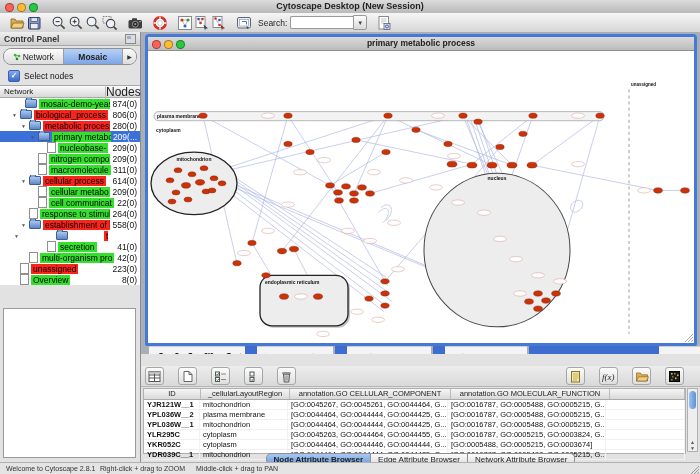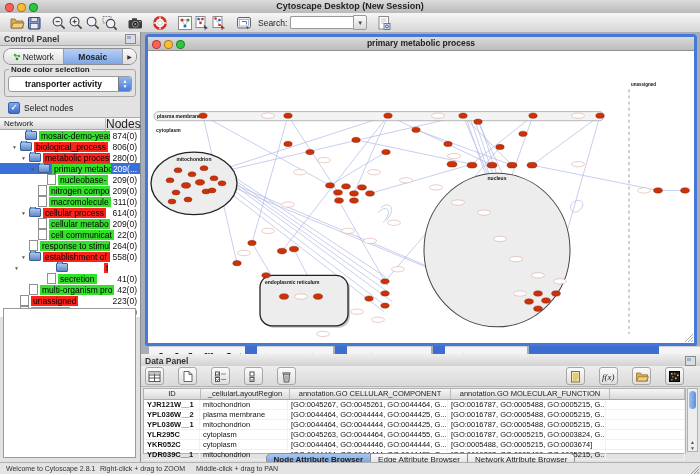--- a/index.html
+++ b/index.html
@@ -304,30 +304,20 @@
             <circle cx="6" cy="3" r="1.3" fill="#33bb33"></circle>
             <circle cx="4" cy="6" r="1.3" fill="#2a8a2a"></circle>
           </svg>
         <span>Network</span>
       </span>
       <span class="ptab selected">
         <span>Mosaic</span>
       </span>
       <span class="ptab-more">▶</span>
     </div>
-    <div class="fieldset">
-      <span class="legend">Node color selection</span>
-      <div class="combo">
-        <span class="cval">transporter activity</span>
-        <span class="cbtn">
-            <span>▲</span>
-            <span>▼</span>
-          </span>
-      </div>
-    </div>
     <div class="checkrow">
       <span class="checkbox">✓</span>
       <span class="checklab">Select nodes</span>
     </div>
     <div class="treehead">
       <span class="th1">Network</span>
       <span class="th2">Nodes</span>
     </div>
     <div class="tree">
         <div class="trow" style="padding-left: 17px;">
@@ -617,24 +607,20 @@
               <path d="M10 7L40 3L70 6"></path>
             </g>
           </svg>
       </div>
       <div class="fragblue" style="left:388px;width:130px;"></div>
       <div class="fragthumb" style="left:518px;width:41px;"></div>
     </div>
   </div>
 
   <div class="dpanel">
-    <div class="phead">
-      <span class="ptitle">Data Panel</span>
-      <span class="floatico"></span>
-    </div>
     <div class="dtool">
       <span class="dbtn">
         <svg width="13" height="13">
             <rect x="1" y="1.5" width="11" height="10" fill="#fff" stroke="#555"></rect>
             <line x1="1" y1="5" x2="12" y2="5" stroke="#555"></line>
             <line x1="1" y1="8" x2="12" y2="8" stroke="#555"></line>
             <line x1="6.5" y1="1.5" x2="6.5" y2="11.5" stroke="#555"></line>
             <rect x="1" y="1.5" width="11" height="2.2" fill="#bbb"></rect>
           </svg>
       </span>

